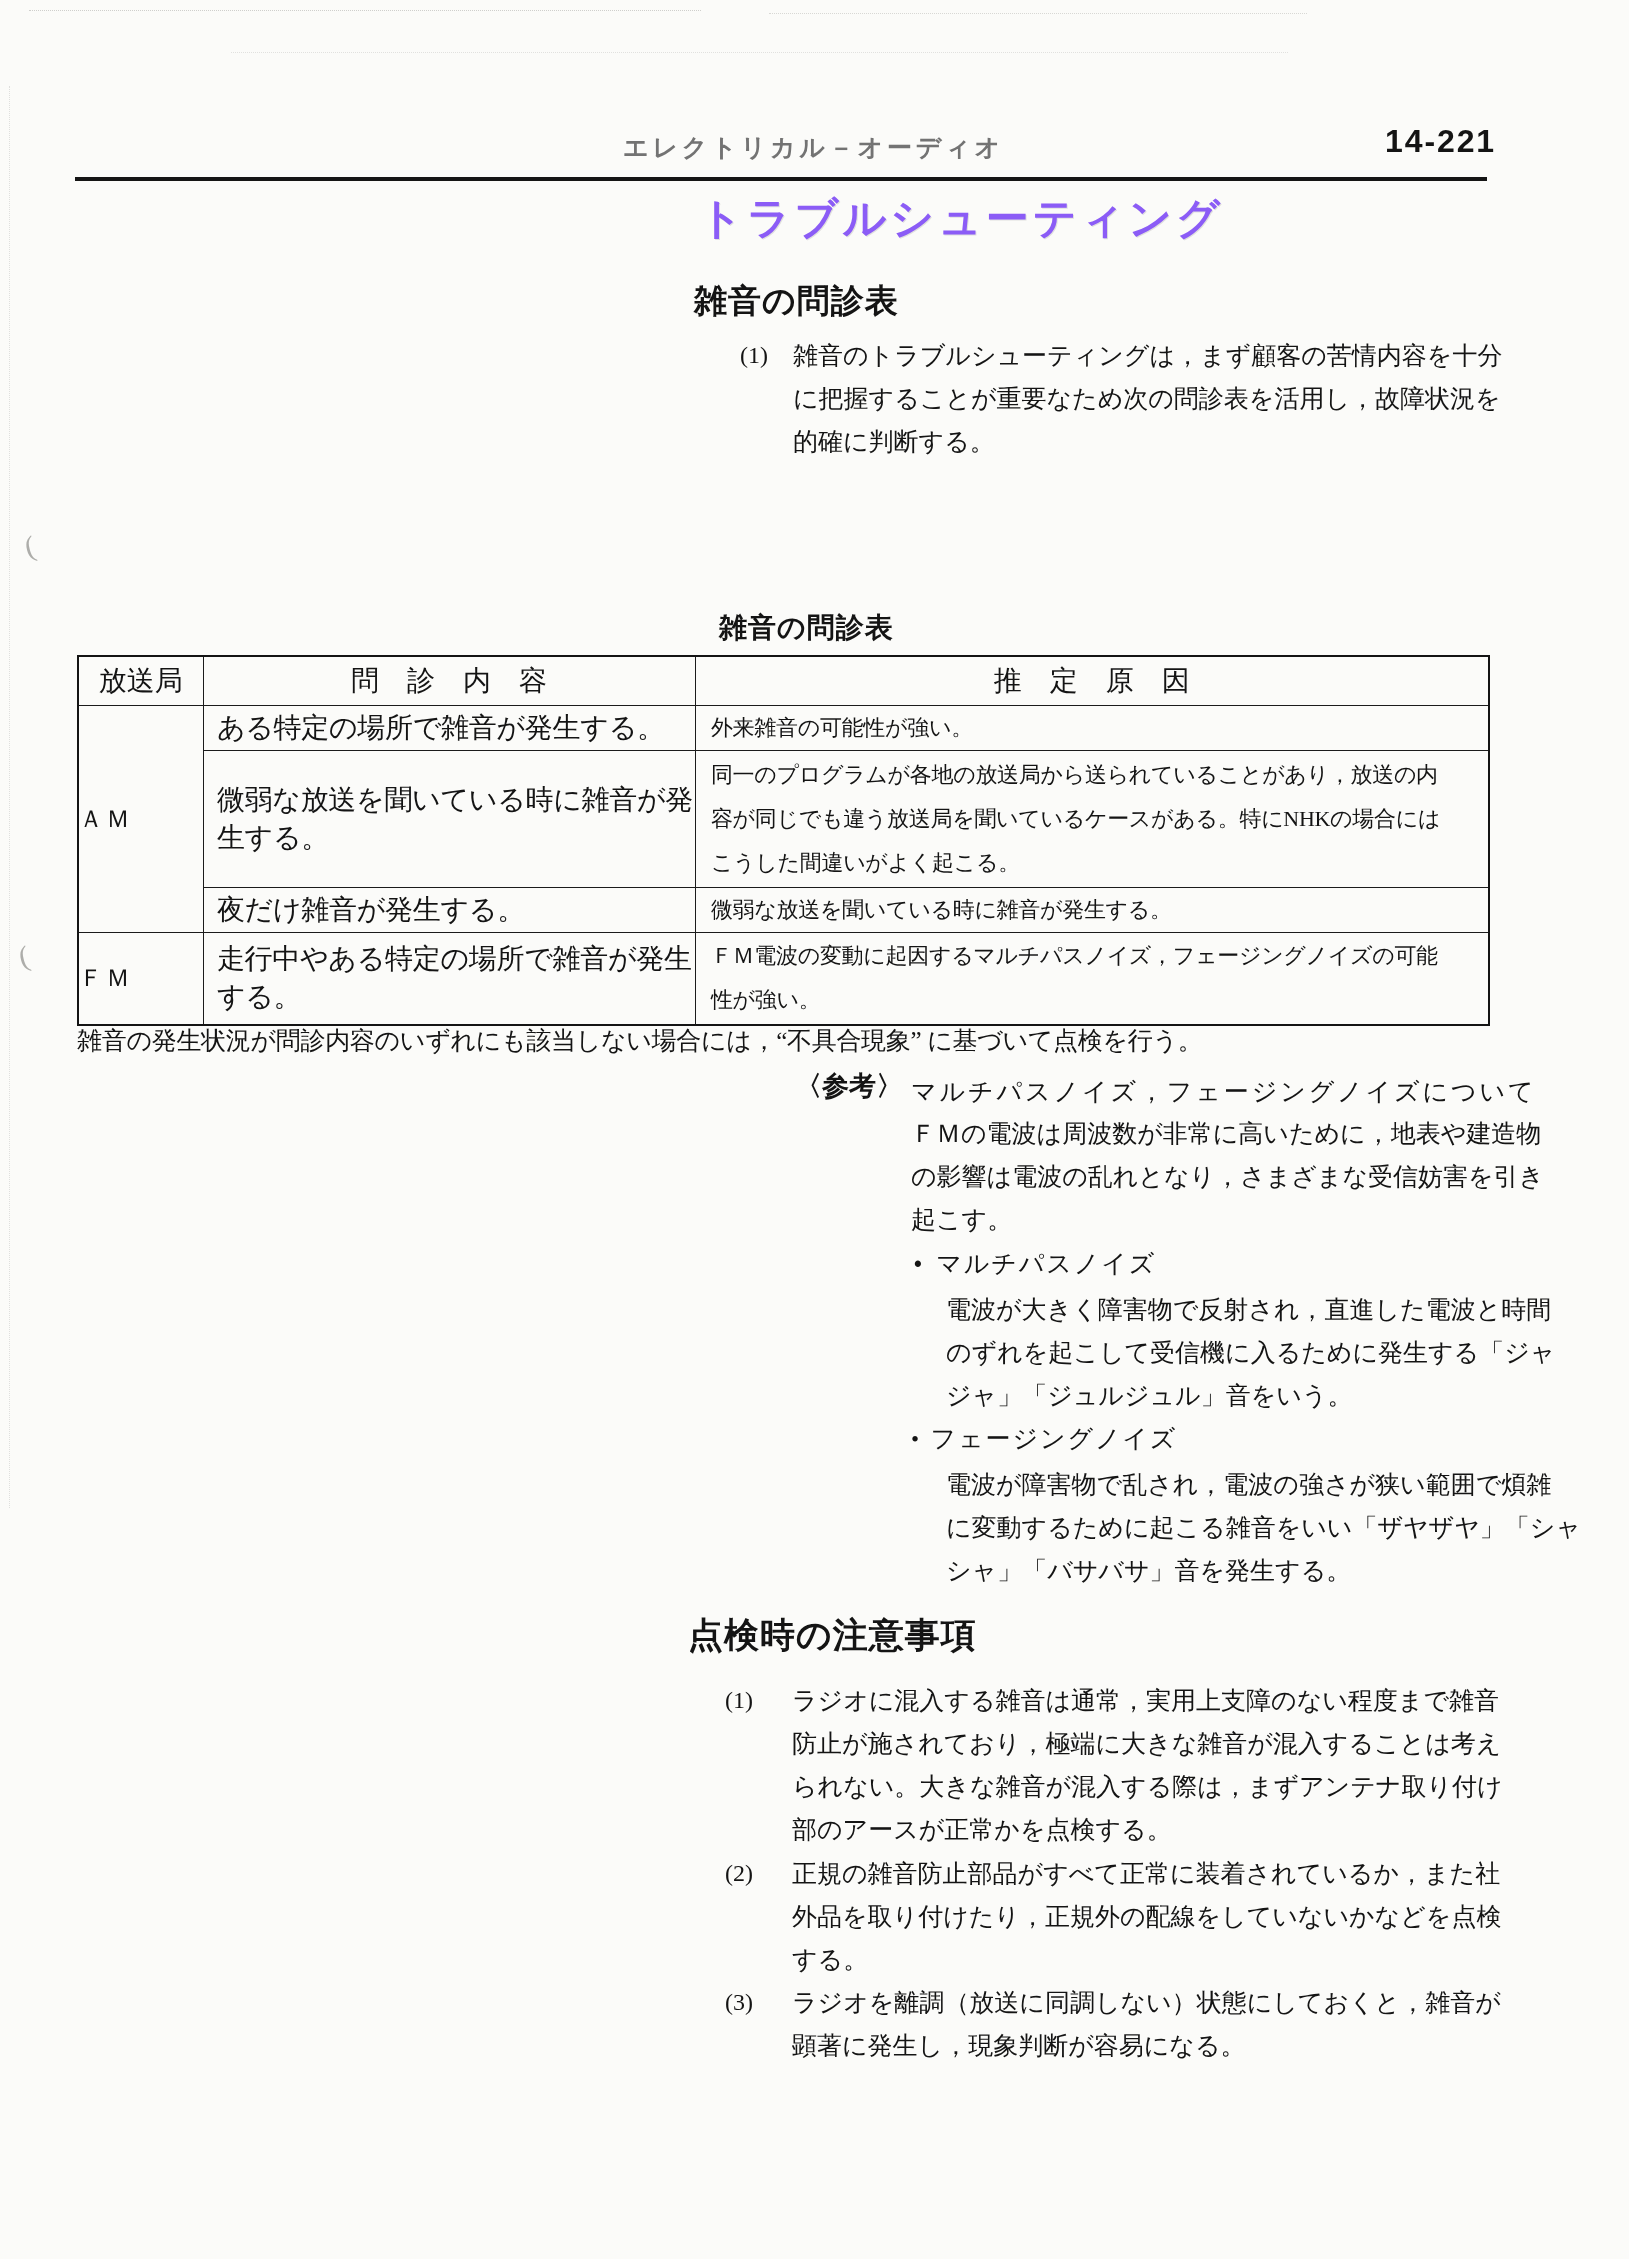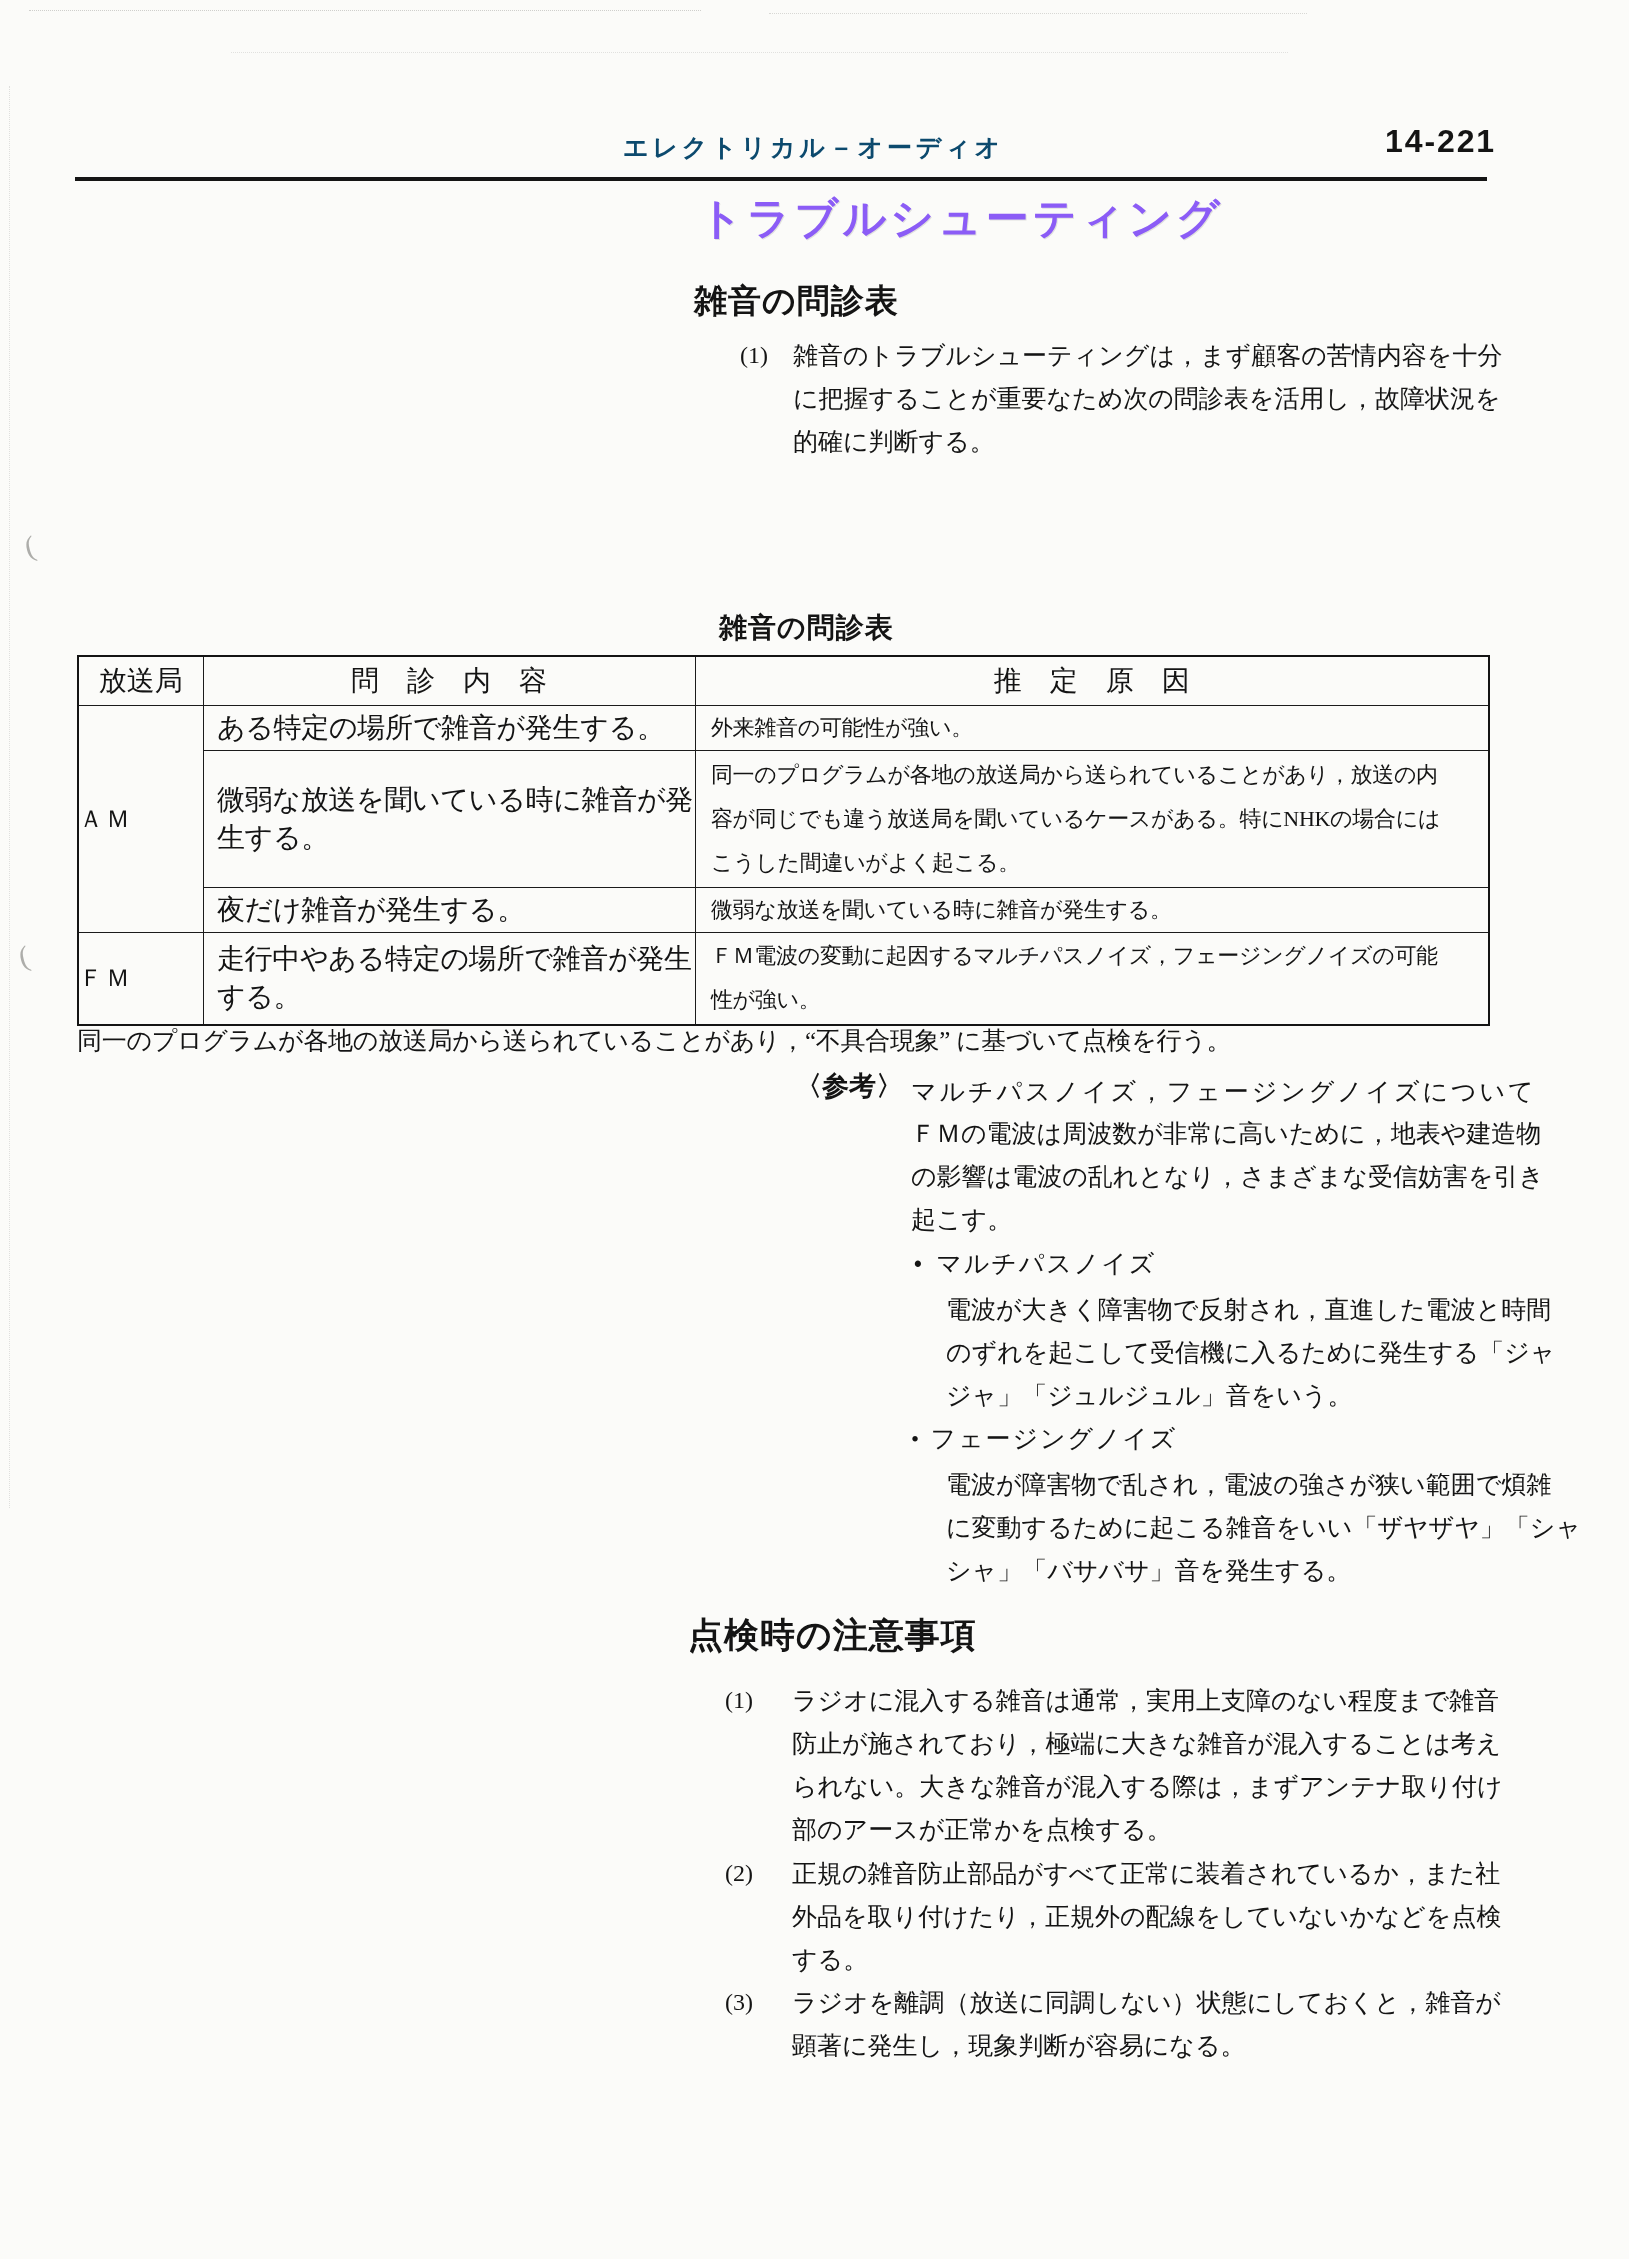--- a/index.html
+++ b/index.html
@@ -15,21 +15,21 @@
   .noise-strip.n3{top:52px;left:231px;width:1057px;opacity:.22;}
   .margin-dots{position:absolute;top:86px;left:8.6px;height:1422px;width:0;
     border-left:1.9px dotted #9a9a96;opacity:.28;}
   .stray-paren{position:absolute;font-size:29px;color:#6f6f6b;opacity:.55;
     transform:rotate(-14deg);font-family:"Liberation Serif",serif;}
   .stray-paren.p1{top:530px;left:25px;}
   .stray-paren.p2{top:940px;left:19px;}
   
   .hdr-title{position:absolute;top:131px;left:623px;
     font-family:"Liberation Sans","DejaVu Sans",sans-serif;
-    font-size:25px;letter-spacing:3.8px;font-weight:bold;color:#0c4a6e;}
+    font-size:25px;letter-spacing:3.8px;font-weight:bold;color:#737373;}
   .hdr-page{position:absolute;top:123px;left:1385px;
     font-family:"Liberation Sans","DejaVu Sans",sans-serif;
     font-size:32px;font-weight:bold;letter-spacing:1.9px;}
   .hdr-rule{position:absolute;top:177px;left:75px;width:1412px;height:3.8px;background:#151515;}
   
   .doc-title{position:absolute;top:190px;left:699px;
     font-family:"Liberation Sans","DejaVu Sans",sans-serif;
     font-size:43px;font-weight:bold;letter-spacing:3.8px;color:#8b5cf6;
     text-shadow:1px 1px 0 #33333322;}
   .sec1-heading{position:absolute;top:279px;left:694px;
@@ -155,21 +155,21 @@
       <td class="cell-station">ＦＭ</td>
       <td class="cell-symptom">走行中やある特定の場所で雑音が発生する。</td>
       <td class="cell-cause">
             <div class="tline">ＦＭ電波の変動に起因するマルチパスノイズ，フェージングノイズの可能</div>
             <div class="tline">性が強い。</div>
           </td>
     </tr>
   </tbody>
     </table>
 
-  <div class="tbl-footnote">同一のプログラムが各地の放送局から送られていることがあり，“不具合現象” に基づいて点検を行う。</div>
+  <div class="tbl-footnote">雑音の発生状況が問診内容のいずれにも該当しない場合には，“不具合現象” に基づいて点検を行う。</div>
 
   <div class="ref-label">〈参考〉</div>
   <div class="ref-title tline">マルチパスノイズ，フェージングノイズについて</div>
   <div class="ref-intro">
       <div class="tline">ＦＭの電波は周波数が非常に高いために，地表や建造物</div>
       <div class="tline">の影響は電波の乱れとなり，さまざまな受信妨害を引き</div>
       <div class="tline">起こす。</div>
     </div>
 
   <div class="ref-bullet-row rb1">

